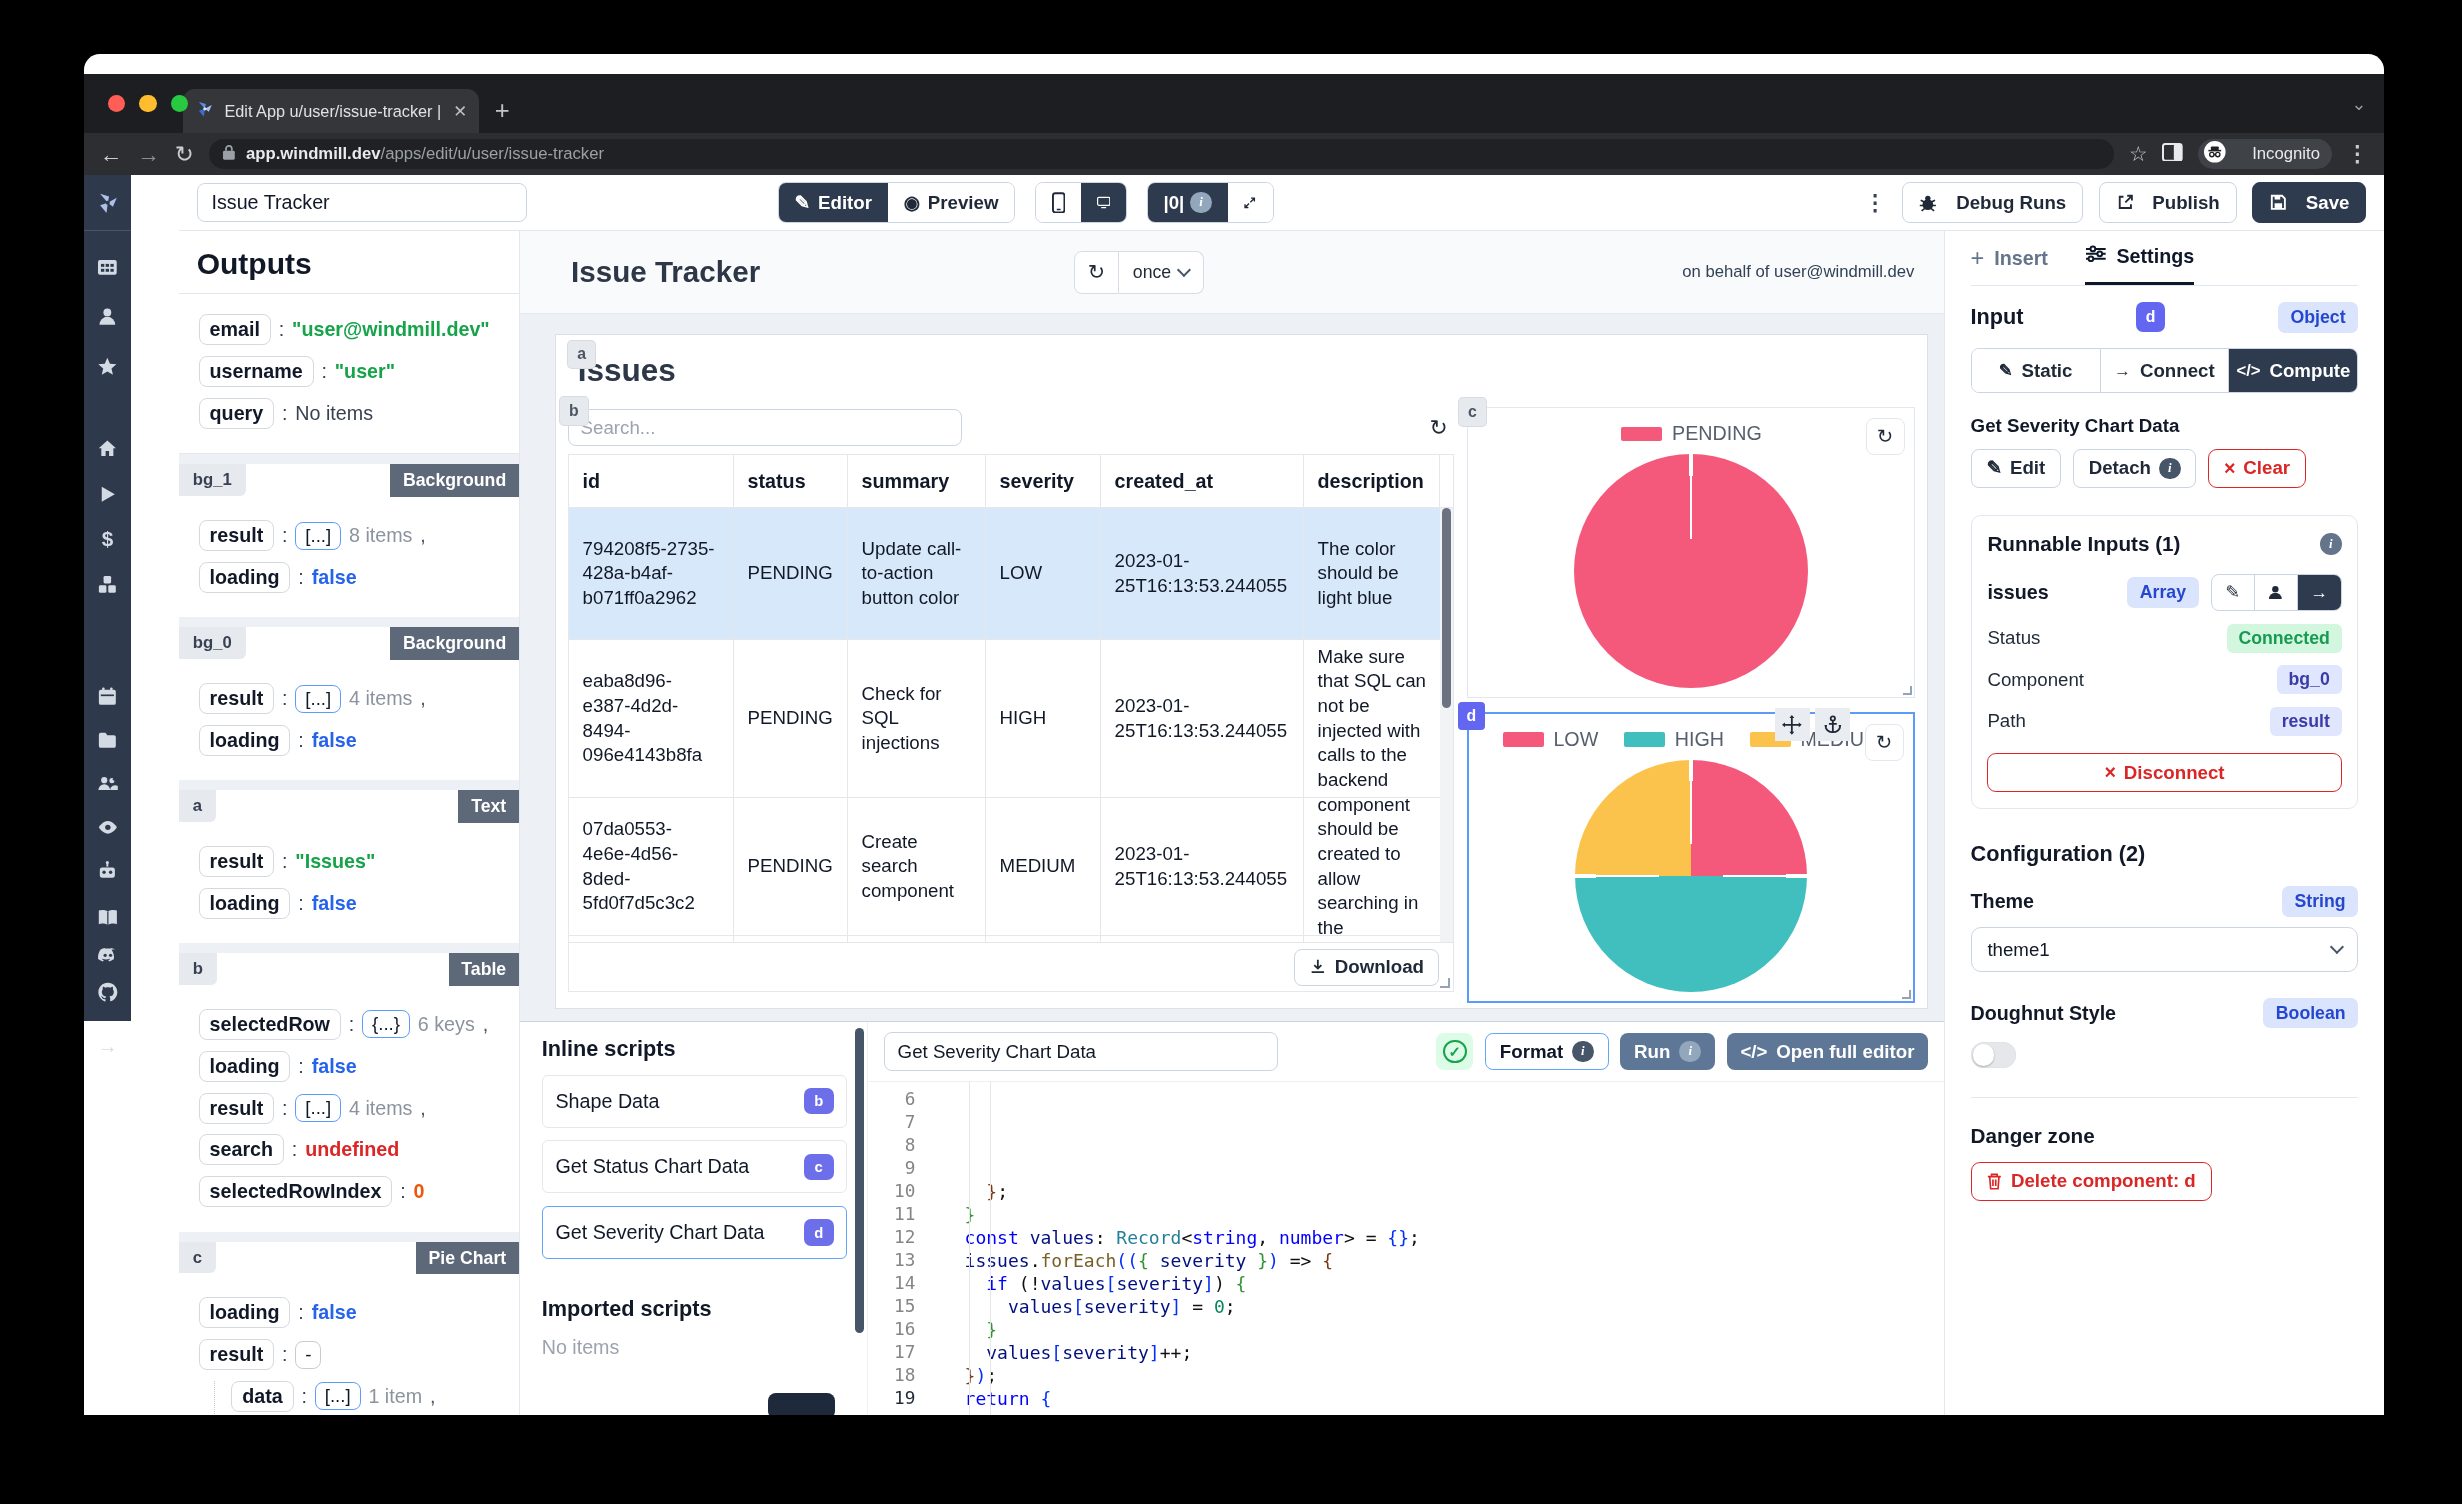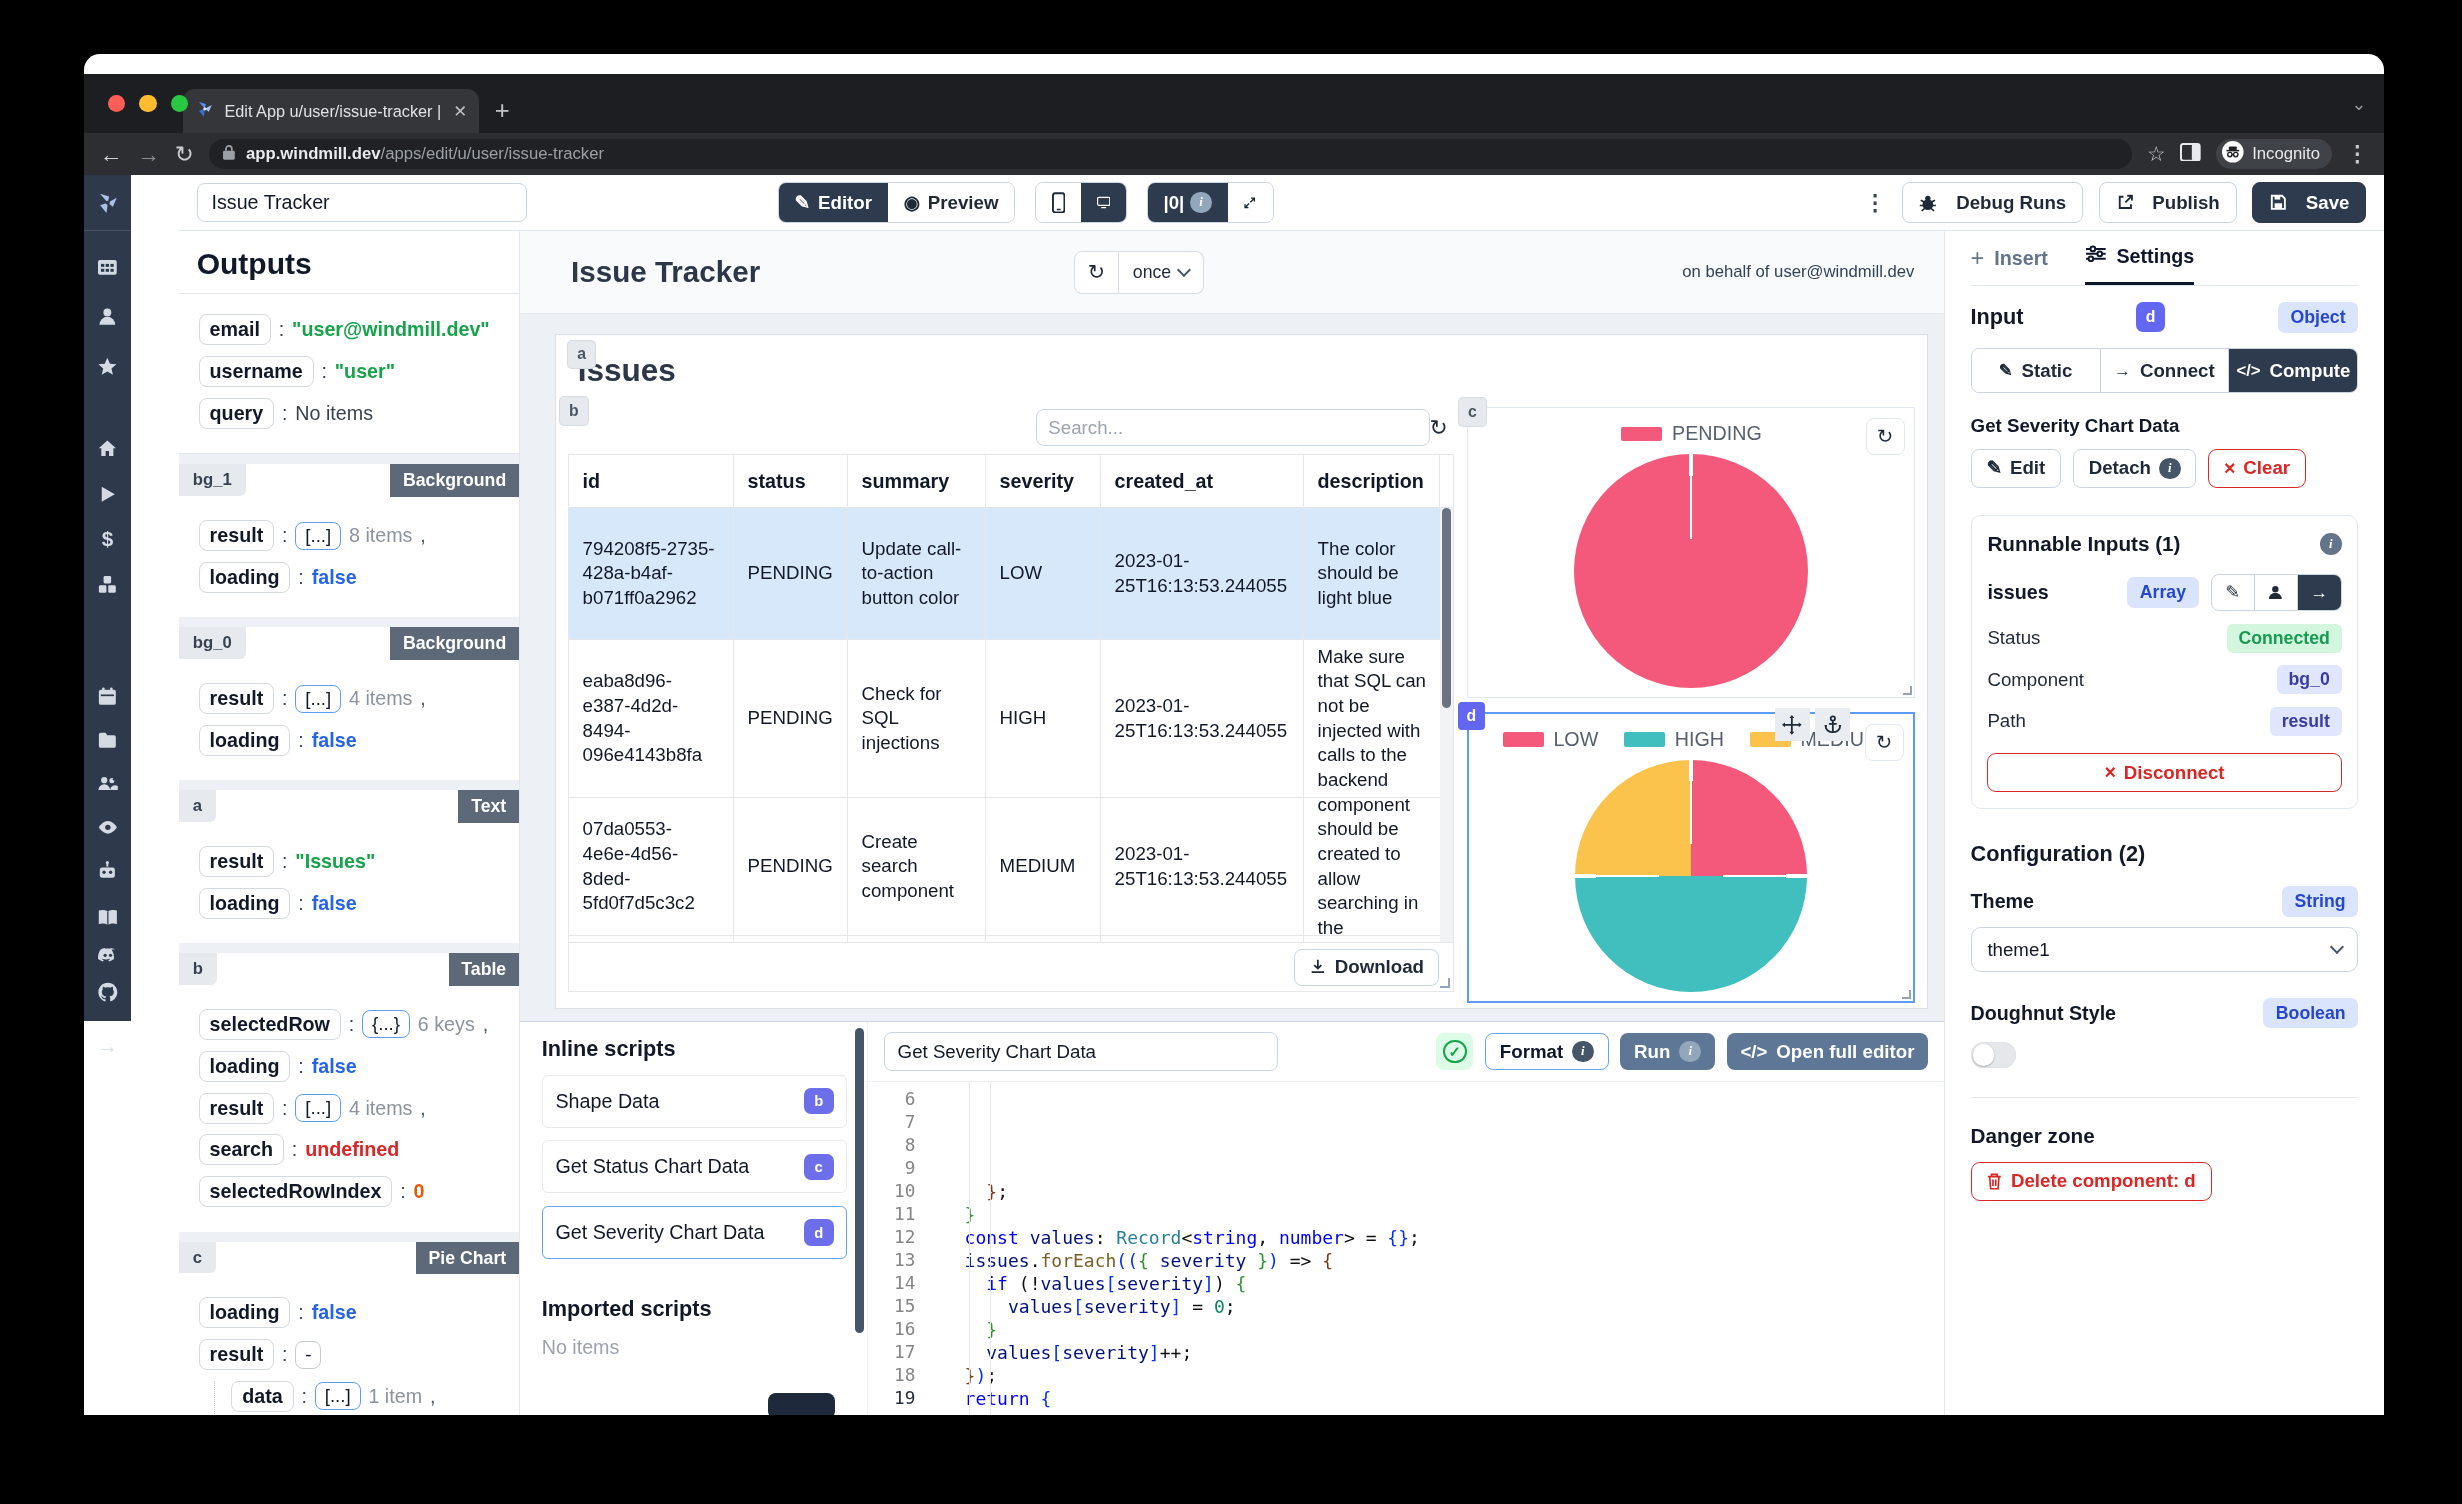--- a/index.html
+++ b/index.html
@@ -14,21 +14,21 @@
   .tab-title { color:#dfe1e5; font-size:16.3px; white-space:nowrap; overflow:hidden; flex:1; }
   .tab-close { color:#bdc1c6; font-size:16.7px; }
   .newtab { color:#c0c3c7; font-size:25.6px; margin:0 0 7.9px 15.8px; }
   .tabstrip-chevron { position:absolute; right:17.7px; top:19.7px; color:#9aa0a6; font-size:17.7px; }
   .toolbar { height:42px; background:#2c2e31; display:flex; align-items:center; padding:0 15.8px; gap:14.8px; flex:none; }
   .nav-ico { color:#c9ccd0; font-size:22.7px; line-height:1; }
   .nav-ico.dim { color:#8b8f94; }
   .omnibox { flex:1; height:30.5px; background:#1f2124; border-radius:15.8px; display:flex; align-items:center; padding:0 13.8px; gap:9.9px; }
   .url { font-size:16.7px; color:#9aa0a6; white-space:nowrap; }
   .url b { color:#e8eaed; font-weight:700; }
-  .incog { background:#3f4246; border-radius:15.8px; height:30.5px; display:flex; align-items:center; gap:8px; padding:0 11.8px 0 4.9px; }
+  .incog { background:#3f4246; border-radius:15.8px; height:30.5px; display:flex; align-items:center; gap:26px; padding:0 11.8px 0 4.9px; }
   .incog-txt { color:#e8eaed; font-size:16.7px; }
 
   
   .app { flex:1; display:flex; min-height:0; }
   .rail { width:47px; background:#2e3a4c; flex:none; display:flex; flex-direction:column; align-items:center; }
   .rail .logo-wrap { height:56px; width:100%; display:flex; align-items:center; justify-content:center; border-bottom:1px solid rgba(255,255,255,.14); flex:none; }
   .ricon { width:21.7px; height:21.7px; display:flex; align-items:center; justify-content:center; color:#d3dae4; flex:none; }
   .ricon svg { display:block; }
   .rail .g1 { margin-top:25.6px; display:flex; flex-direction:column; gap:27.6px; align-items:center; }
   .rail .g2 { margin-top:61px; display:flex; flex-direction:column; gap:23.6px; align-items:center; }
@@ -80,21 +80,21 @@
   .sched .once { height:43px; border:1px solid #d7dde4; border-left:none; border-radius:0 7.9px 7.9px 0; background:#fff; display:flex; align-items:center; gap:7.9px; padding:0 13.8px; font-size:17.7px; color:#1f2937; }
   .onbehalf { margin-left:auto; font-size:16.7px; color:#334155; }
   .canvas-body { flex:1; padding:19.7px 15.8px 11.8px 35px; min-height:0; }
   .app-card { height:100%; background:#fff; border:1px solid #d9e0e8; padding:15.8px 11.8px; position:relative; }
   .issues-row { position:relative; margin:2px 0 11.8px 9.9px; height:43px; }
   .issues-title { font-size:31.5px; font-weight:800; color:#2d3748; }
   .chip { position:absolute; width:27.6px; height:27.6px; background:#e6e9ee; color:#4b5563; font-weight:700; font-size:15.8px; display:flex; align-items:center; justify-content:center; border-radius:3.9px; box-shadow:0 0 0 1px #d7dce3; }
   .chip.sel { background:#6366f1; color:#fff; box-shadow:none; }
   .comp-grid { display:flex; gap:13.8px; height:calc(100% - 57px); }
   .comp-b { flex:1; position:relative; display:flex; flex-direction:column; gap:7.9px; min-width:0; padding-top:2px; }
-  .search-row { display:flex; justify-content:flex-end; align-items:center; padding-right:5.9px; }
+  .search-row { display:flex; justify-content:space-between; align-items:center; padding-right:5.9px; }
   .search-input { width:394px; height:37px; border:1px solid #cbd5e1; border-radius:7.9px; padding:0 11.8px; font-size:18.7px; font-family:inherit; color:#111827; }
   .search-input::placeholder { color:#9ca3af; }
   .tbl { flex:1; border:1px solid #e5e7eb; position:relative; display:flex; flex-direction:column; overflow:hidden; background:#fff; }
   .trow { display:grid; grid-template-columns:165px 114px 138px 115px 203px 1fr; border-bottom:1px solid #e5e7eb; flex:none; }
   .trow > div { padding:9.9px 13.8px; font-size:18.7px; color:#111827; border-right:1px solid #e5e7eb; display:flex; align-items:center; line-height:1.32; overflow:hidden; }
   .trow.thead > div { font-weight:700; font-size:19.7px; }
   .trow.thead { height:53px; padding-right:12.8px; }
   .trow.sel { background:#d8e8fb; }
   .trow.r0 { height:132px; } .trow.r1 { height:158px; } .trow.r2 { height:138px; }
   .trow.r3 { flex:1; border-bottom:none; } .trow.r3 > div { align-items:flex-start; padding-top:7.9px; }

